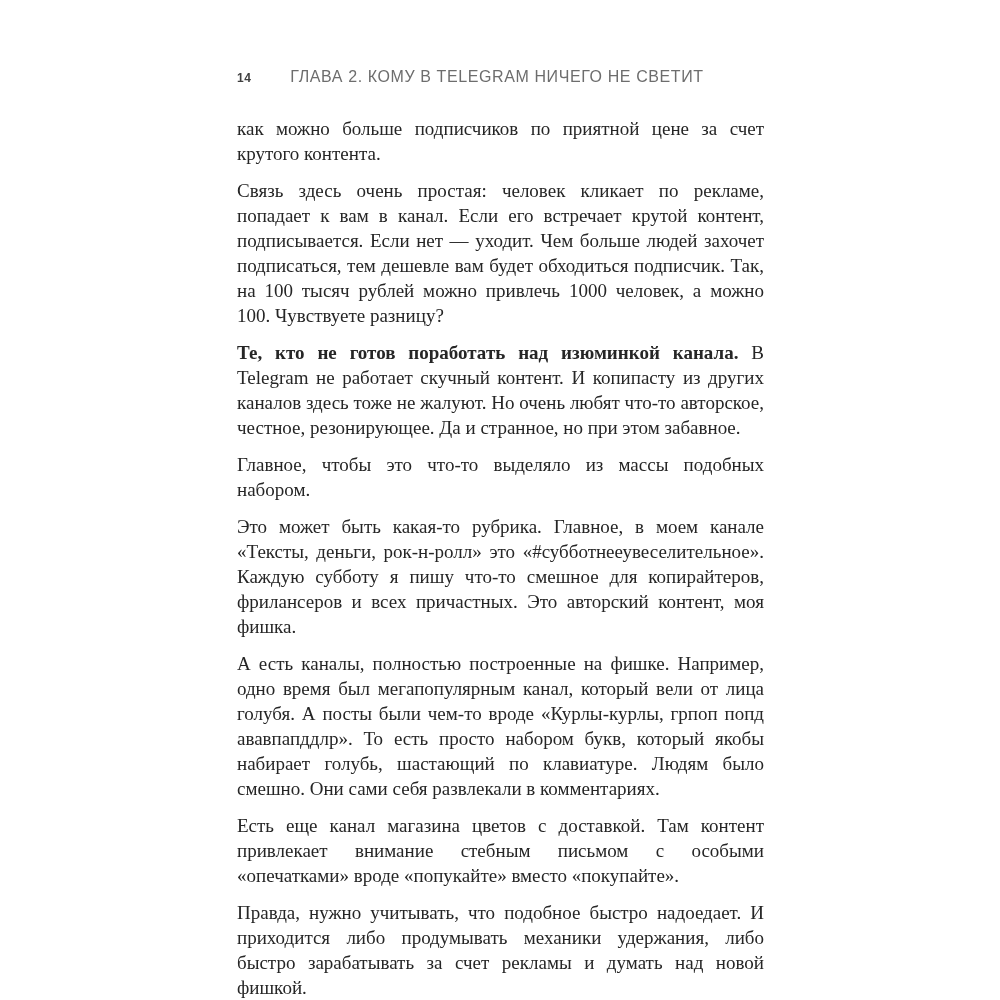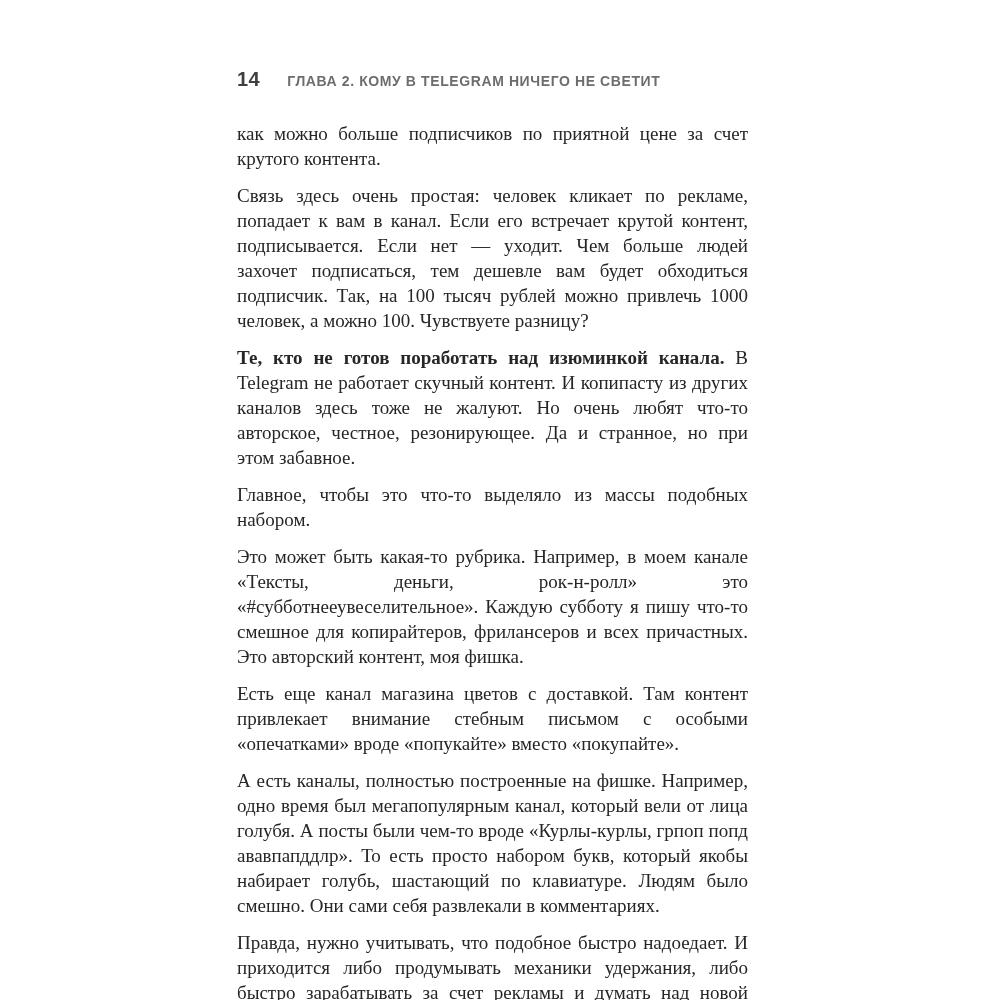--- a/index.html
+++ b/index.html
@@ -18,62 +18,62 @@
     left: 237px;
     top: 68px;
     width: 527px;
   }
   .running-head {
     display: flex;
     align-items: baseline;
     font-family: "Liberation Sans", sans-serif;
   }
   .page-number {
-    font-size: 20px;
+    font-size: 12px;
     font-weight: 700;
     color: #3f3f3f;
     letter-spacing: 0.5px;
   }
   .chapter-title {
-    margin-left: 27px;
-    font-size: 14px;
-    font-weight: 700;
+    margin-left: 39px;
+    font-size: 16px;
+    font-weight: 400;
     color: #6d6d6d;
     letter-spacing: 0.6px;
     white-space: nowrap;
   }
   .content {
     margin-top: 30px;
     font-family: "Liberation Serif", "DejaVu Serif", serif;
     font-size: 19px;
     line-height: 25px;
     color: #262626;
     text-align: justify;
     hyphens: auto;
     -webkit-hyphens: auto;
   }
   .content p {
-    margin: 0 16px 12px 0;
+    margin: 0 0 12px 0;
   }
   .content p b {
     font-weight: 700;
     font-family: Liberation Serif, serif;
   }
 </style>
 </head>
 <body>
 
 <div class="page">
   <div class="running-head">
     <span class="page-number">14</span>
     <span class="chapter-title">ГЛАВА 2. КОМУ В TELEGRAM НИЧЕГО НЕ СВЕТИТ</span>
   </div>
   <div class="content">
       <p>как можно больше подписчиков по приятной цене за счет крутого контента.</p>
       <p>Связь здесь очень простая: человек кликает по рекламе, попадает к вам в канал. Если его встречает крутой контент, подписывается. Если нет — уходит. Чем больше людей захочет подписаться, тем дешевле вам будет обходиться подписчик. Так, на 100 тысяч рублей можно привлечь 1000 человек, а можно 100. Чувствуете разницу?</p>
       <p><b>Те, кто не готов поработать над изюминкой канала.</b> В Telegram не работает скучный контент. И копипасту из других каналов здесь тоже не жалуют. Но очень любят что-то авторское, честное, резонирующее. Да и странное, но при этом забавное.</p>
       <p>Главное, чтобы это что-то выделяло из массы подобных набором.</p>
-      <p>Это может быть какая-то рубрика. Например, в моем канале «Тексты, деньги, рок-н-ролл» это «#субботнееувеселительное». Каждую субботу я пишу что-то смешное для копирайтеров, фрилансеров и всех причастных. Это авторский контент, моя фишка.</p>
+      <p>Это может быть какая-то рубрика. Главное, в моем канале «Тексты, деньги, рок-н-ролл» это «#субботнееувеселительное». Каждую субботу я пишу что-то смешное для копирайтеров, фрилансеров и всех причастных. Это авторский контент, моя фишка.</p>
+      <p>А есть каналы, полностью построенные на фишке. Например, одно время был мегапопулярным канал, который вели от лица голубя. А посты были чем-то вроде «Курлы-курлы, грпоп попд ававпапддлр». То есть просто набором букв, который якобы набирает голубь, шастающий по клавиатуре. Людям было смешно. Они сами себя развлекали в комментариях.</p>
       <p>Есть еще канал магазина цветов с доставкой. Там контент привлекает внимание стебным письмом с особыми «опечатками» вроде «попукайте» вместо «покупайте».</p>
-      <p>А есть каналы, полностью построенные на фишке. Например, одно время был мегапопулярным канал, который вели от лица голубя. А посты были чем-то вроде «Курлы-курлы, грпоп попд ававпапддлр». То есть просто набором букв, который якобы набирает голубь, шастающий по клавиатуре. Людям было смешно. Они сами себя развлекали в комментариях.</p>
       <p>Правда, нужно учитывать, что подобное быстро надоедает. И приходится либо продумывать механики удержания, либо быстро зарабатывать за счет рекламы и думать над новой фишкой.</p>
     </div>
 </div>
 
 </body></html>

